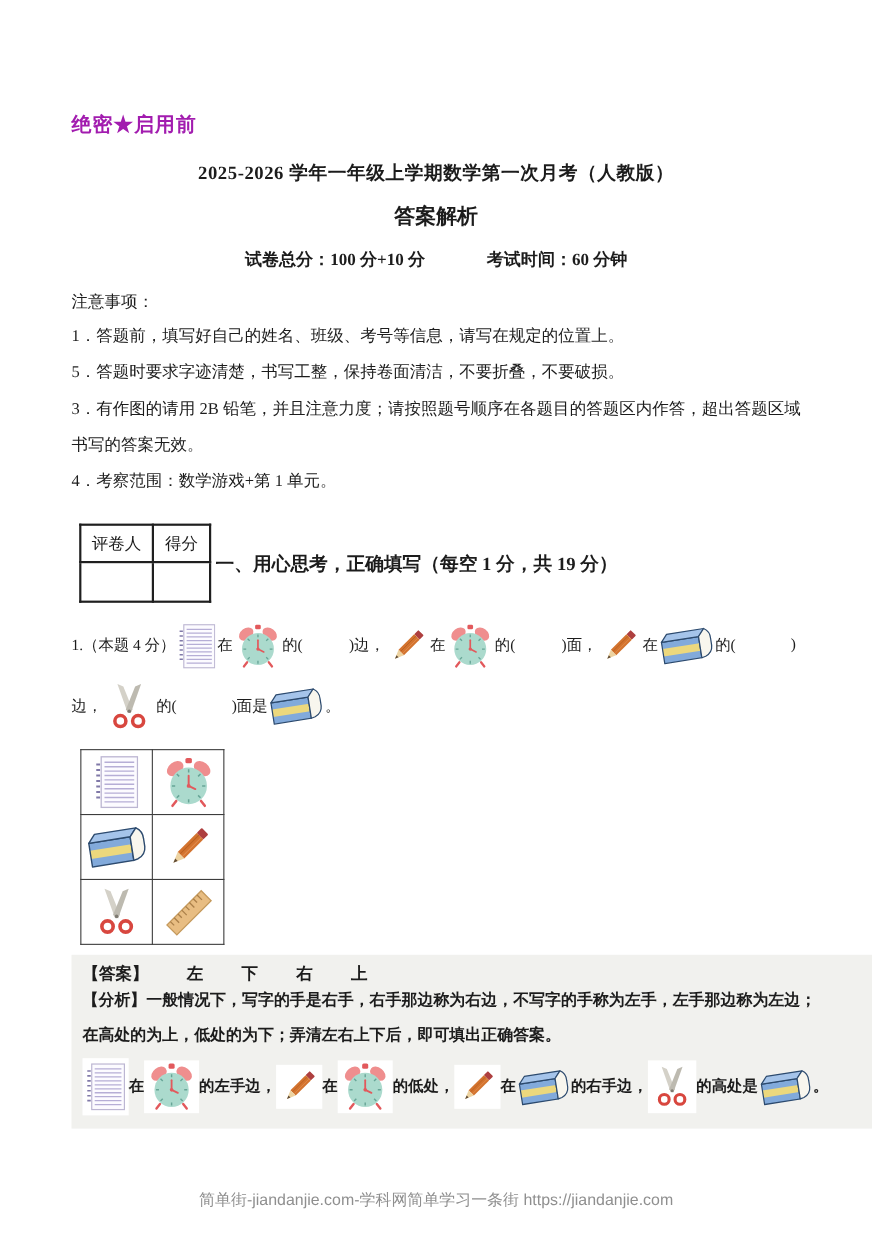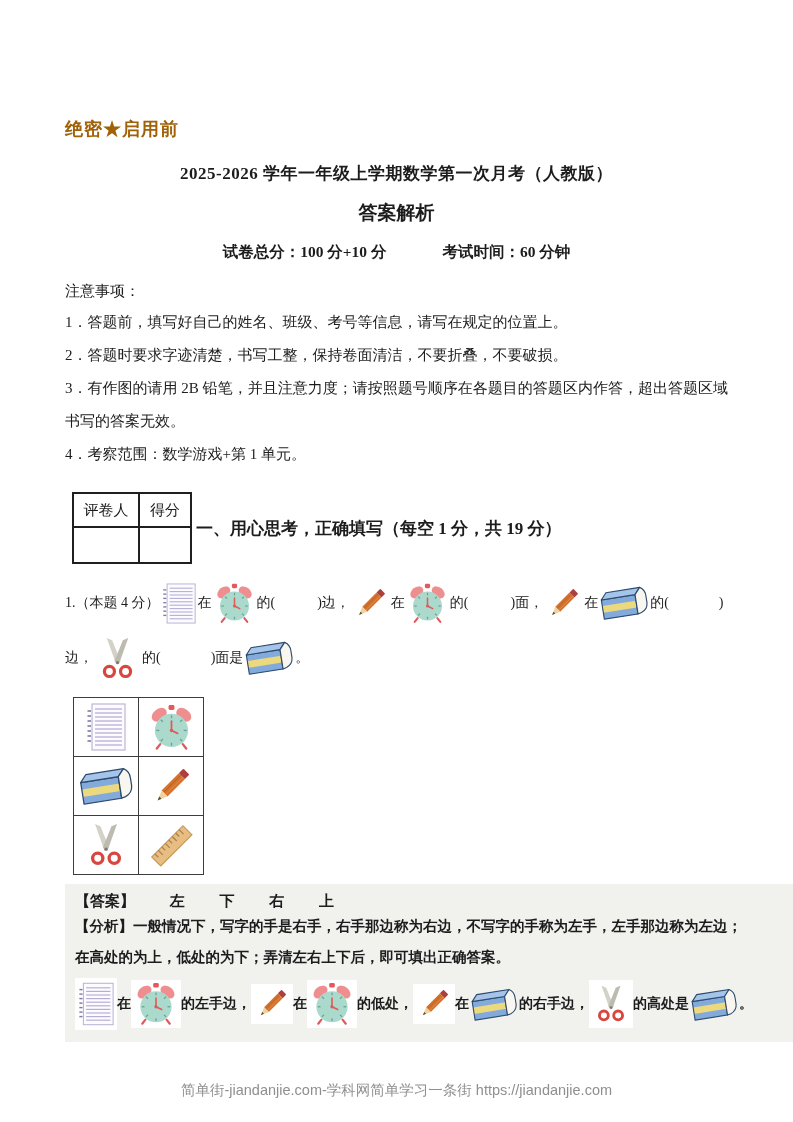--- a/index.html
+++ b/index.html
@@ -8,21 +8,21 @@
     position:relative;
     width:793px; height:1122px;
     margin:0 auto;
     background:#ffffff;
     font-family:"Liberation Serif","DejaVu Serif",serif;
     color:#1c1c1c;
     overflow:hidden;
   }
   .content { padding:0 65px; }
 
-  .security { padding-top:101px; font-size:18px; font-weight:bold; color:#a16207; letter-spacing:1px;margin-top:16px; }
+  .security { padding-top:101px; font-size:18px; font-weight:bold; color:#a21caf; letter-spacing:1px; }
   .title    { margin-top:21px; text-align:center; font-size:17px; font-weight:bold; letter-spacing:0.5px; }
   .subtitle { margin-top:15px; text-align:center; font-size:19px; font-weight:bold; }
   .score-line { margin-top:16px; display:flex; justify-content:center; gap:56px; font-size:15.5px; font-weight:bold; }
 
   .notice-heading { margin-top:13px; font-size:15px; line-height:30px; }
   .notice-item { font-size:15px; line-height:33px; text-align:justify; }
 
   .grading-section { margin-top:21px; display:flex; align-items:center; gap:4px; }
   .grading-table { border-collapse:collapse; margin-left:7px; }
   .grading-table td { border:2px solid #1f1f1f; text-align:center; font-size:15px; }
@@ -164,21 +164,21 @@
     <div class="security">绝密★启用前</div>
     <div class="title">2025-2026 学年一年级上学期数学第一次月考（人教版）</div>
     <div class="subtitle">答案解析</div>
     <div class="score-line">
       <span>试卷总分：100 分+10 分</span>
       <span>考试时间：60 分钟</span>
     </div>
 
     <div class="notice-heading">注意事项：</div>
     <div class="notice-item">1．答题前，填写好自己的姓名、班级、考号等信息，请写在规定的位置上。</div>
-    <div class="notice-item">2．答题时要求字迹清楚，书写工整，保持卷面清洁，不要折叠，不要破损。</div>
+    <div class="notice-item">5．答题时要求字迹清楚，书写工整，保持卷面清洁，不要折叠，不要破损。</div>
     <div class="notice-item">3．有作图的请用 2B 铅笔，并且注意力度；请按照题号顺序在各题目的答题区内作答，超出答题区域书写的答案无效。</div>
     <div class="notice-item">4．考察范围：数学游戏+第 1 单元。</div>
 
     <div class="grading-section">
       <table class="grading-table">
         <tbody>
             <tr class="hdr">
           <td>评卷人</td>
           <td>得分</td>
         </tr>

